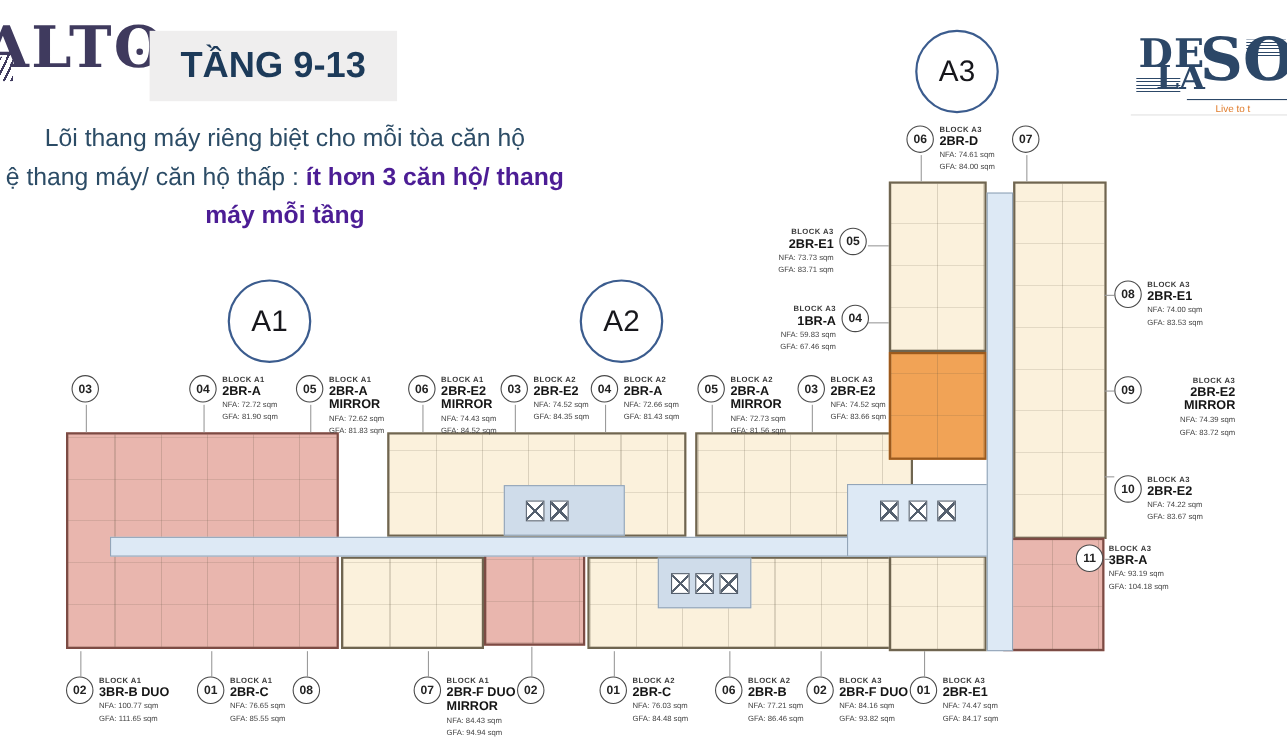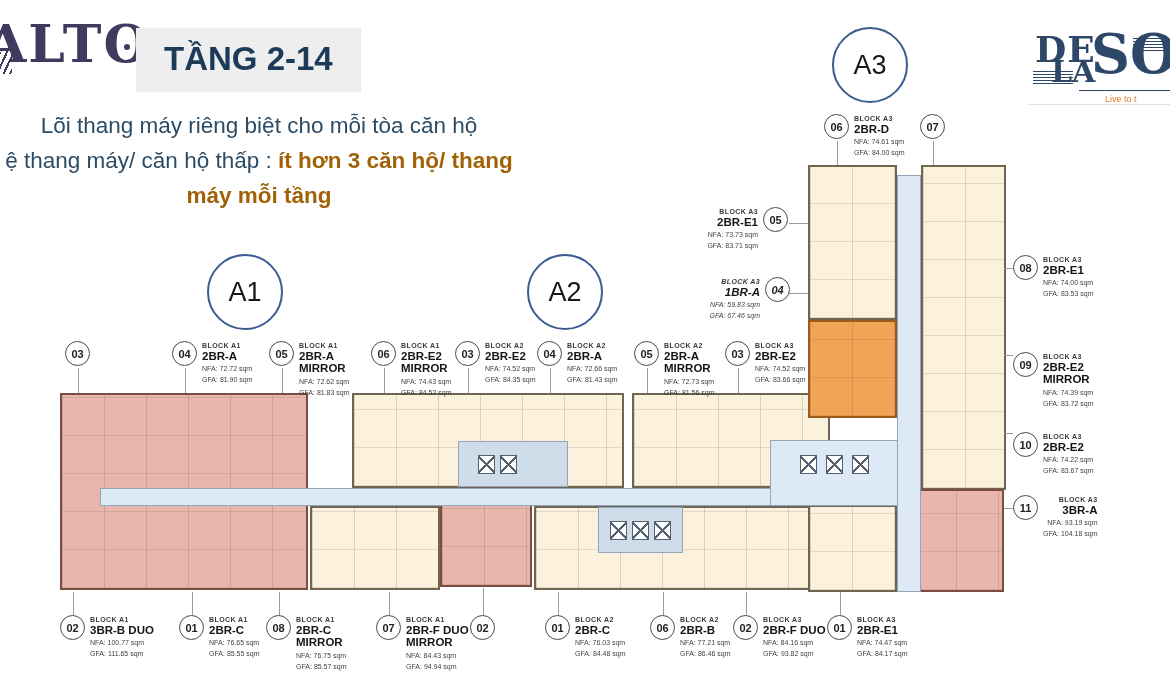--- a/index.html
+++ b/index.html
@@ -25,21 +25,21 @@
     margin:-3px 0 0 -3px; border-radius:50%; background:#3f3a5e;
   }
   .title {
     position:absolute; left:136px; top:28px; background:#efeeee;
     padding:12px 28px 14px; font-size:33px; font-weight:bold; color:#1c3a59;
   }
   .note {
     position:absolute; left:-45px; top:108px; width:608px; text-align:center;
     color:#2c4c66; font-size:22.5px; line-height:35px;
   }
-  .note b { color:#a16207; }
+  .note b { color:#4c1d95; }
 
   .dls { position:absolute; left:1033px; top:28px; width:160px; height:84px;
          color:#2c4767; font-family:"DejaVu Serif", serif; }
   .dls .de  { position:absolute; left:2px;  top:0;    font-size:36px; font-weight:bold; letter-spacing:1px; }
   .dls .la  { position:absolute; left:18px; top:26px; font-size:30px; font-weight:bold; }
   .dls .sol { position:absolute; left:58px; top:-6px; font-size:54px; font-weight:bold; }
   .dls .staff { position:absolute; background:repeating-linear-gradient(0deg, #2c4767 0 1px, transparent 1px 3px); }
   .dls .staff1 { left:0;  top:42px; width:40px; height:14px; }
   .dls .staff2 { left:100px; top:8px; width:36px; height:15px; }
   .dls .underline { position:absolute; left:46px; top:62px; width:118px; height:1px; background:#2c4767; }
@@ -89,21 +89,21 @@
 </style>
 </head>
 <body>
 
 <div class="page">
 
   <div class="alto">
     <span class="hatch"></span><span>ALT</span><span class="alto-o">O</span>
   </div>
 
-  <div class="title">TẦNG 2-14</div>
+  <div class="title">TẦNG 9-13</div>
 
   <div class="note">
     <span>Lõi thang máy riêng biệt cho mỗi tòa căn hộ</span><br>
     <span>ệ thang máy/ căn hộ thấp : </span><b>ít hơn 3 căn hộ/ thang</b><br>
     <b>máy mỗi tầng</b>
   </div>
 
   <div class="dls">
     <span class="staff staff1"></span>
     <span class="staff staff2"></span>
@@ -257,58 +257,58 @@
 
   <div class="callout left-text" style="left:672px; top:207px;">
     <div class="txt">
         <span class="co-block">BLOCK A3</span>
       <span class="co-type">2BR-E1</span>
       <span class="co-area">NFA: 73.73 sqm</span>
       <span class="co-area">GFA: 83.71 sqm</span>
       </div>
     <div class="co-num">05</div>
   </div>
-  <div class="callout left-text" style="left:674px; top:277px;font-style:italic;">
+  <div class="callout left-text" style="left:674px; top:277px;">
     <div class="txt">
         <span class="co-block">BLOCK A3</span>
       <span class="co-type">1BR-A</span>
       <span class="co-area">NFA: 59.83 sqm</span>
       <span class="co-area">GFA: 67.46 sqm</span>
       </div>
     <div class="co-num">04</div>
   </div>
 
   <div class="callout" style="left:1013px; top:255px;">
     <div class="co-num">08</div>
     <div class="txt">
         <span class="co-block">BLOCK A3</span>
       <span class="co-type">2BR-E1</span>
       <span class="co-area">NFA: 74.00 sqm</span>
       <span class="co-area">GFA: 83.53 sqm</span>
       </div>
   </div>
-  <div class="callout" style="left:1013px; top:352px;">
+  <div class="callout" style="left:1013px; top:342px;text-align:right;">
     <div class="co-num">09</div>
     <div class="txt">
         <span class="co-block">BLOCK A3</span>
       <span class="co-type">2BR-E2 MIRROR</span>
       <span class="co-area">NFA: 74.39 sqm</span>
       <span class="co-area">GFA: 83.72 sqm</span>
       </div>
   </div>
   <div class="callout" style="left:1013px; top:432px;">
     <div class="co-num">10</div>
     <div class="txt">
         <span class="co-block">BLOCK A3</span>
       <span class="co-type">2BR-E2</span>
       <span class="co-area">NFA: 74.22 sqm</span>
       <span class="co-area">GFA: 83.67 sqm</span>
       </div>
   </div>
-  <div class="callout" style="left:1013px; top:495px;text-align:right;">
+  <div class="callout" style="left:978px; top:495px;">
     <div class="co-num">11</div>
     <div class="txt">
         <span class="co-block">BLOCK A3</span>
       <span class="co-type">3BR-A</span>
       <span class="co-area">NFA: 93.19 sqm</span>
       <span class="co-area">GFA: 104.18 sqm</span>
       </div>
   </div>
 
   <div class="callout" style="left:60px; top:615px;">
@@ -324,26 +324,20 @@
     <div class="co-num">01</div>
     <div class="txt">
         <span class="co-block">BLOCK A1</span>
       <span class="co-type">2BR-C</span>
       <span class="co-area">NFA: 76.65 sqm</span>
       <span class="co-area">GFA: 85.55 sqm</span>
       </div>
   </div>
   <div class="callout" style="left:266px; top:615px;">
     <div class="co-num">08</div>
-    <div class="txt">
-        <span class="co-block">BLOCK A1</span>
-      <span class="co-type">2BR-C MIRROR</span>
-      <span class="co-area">NFA: 76.75 sqm</span>
-      <span class="co-area">GFA: 85.57 sqm</span>
-      </div>
   </div>
   <div class="callout" style="left:376px; top:615px;">
     <div class="co-num">07</div>
     <div class="txt">
         <span class="co-block">BLOCK A1</span>
       <span class="co-type">2BR-F DUO MIRROR</span>
       <span class="co-area">NFA: 84.43 sqm</span>
       <span class="co-area">GFA: 94.94 sqm</span>
       </div>
   </div>

